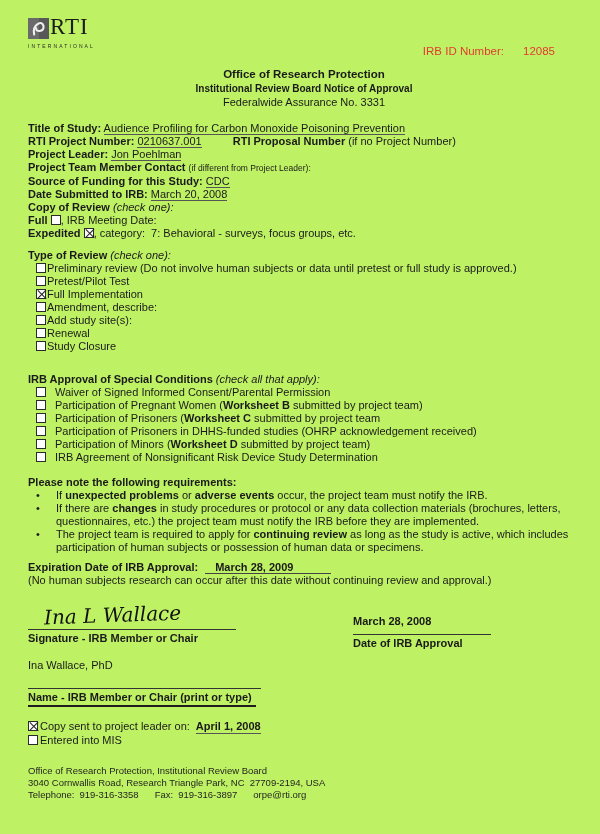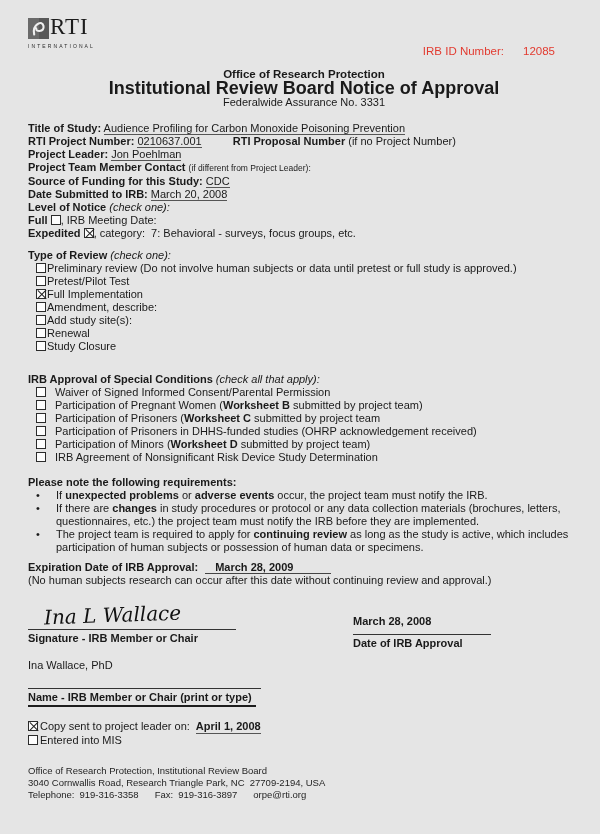--- a/index.html
+++ b/index.html
@@ -1,19 +1,19 @@
 <!DOCTYPE html>
 <html><head>
 <meta charset="utf-8">
 <style>
   * { margin:0; padding:0; box-sizing:border-box; }
   html,body { background:#fdfdfd; }
   .page {
     width:600px; height:834px; position:relative; margin:0 auto;
-    background:#e5e5e5; overflow:hidden;
+    background:#bef264; overflow:hidden;
     font-family:"Liberation Sans","DejaVu Sans",sans-serif;
     font-size:11px; line-height:13px; color:#1a1a1a;
   }
   .content { position:absolute; left:28px; right:20px; top:16px; }
   .b { font-weight:bold; }
   .i { font-style:italic; }
   .u { border-bottom:1px solid #555; }
   .small { font-size:8.5px; }
   [data-bind] { white-space:pre-wrap; }
 
@@ -24,21 +24,21 @@
                line-height:22px; letter-spacing:1px; margin-left:1px; color:#1c1c1c; }
   .logo-sub { font-size:5px; letter-spacing:2.1px; color:#2a2a2a; margin-top:1px; }
 
   
   .irb-id { position:absolute; right:25px; top:29px; color:#e23b30; font-size:11.5px; }
   .irb-id .val { margin-left:19px; }
 
   
   .doc-header { text-align:center; margin-top:15px; }
   .h1 { font-size:11.5px; }
-  .h2 { font-size:18px; line-height:15px; }
+  .h2 { font-size:10px; line-height:15px; }
   .h3 { font-size:11px; }
 
   .study { margin-top:13px; }
   .line { min-height:13px; }
   .prop-gap { margin-left:28px; }
 
   
   .cb { display:inline-block; width:10px; height:10px; border:1px solid #2b2b2b;
         position:relative; vertical-align:-1px; background:#fdfdfd; flex:none; }
   .cb.checked::before, .cb.checked::after {
@@ -135,21 +135,21 @@
       </div>
       <div class="line">
         <span class="b" data-bind="study.funding_label">Source of Funding for this Study:</span>
         <span class="u" data-bind="study.funding_value">CDC</span>
       </div>
       <div class="line">
         <span class="b" data-bind="study.submitted_label">Date Submitted to IRB:</span>
         <span class="u" data-bind="study.submitted_value">March 20, 2008</span>
       </div>
       <div class="line">
-        <span class="b" data-bind="level_of_review.heading">Level of Notice</span>
+        <span class="b" data-bind="level_of_review.heading">Copy of Review</span>
         <span class="i" data-bind="level_of_review.heading_note">(check one):</span>
       </div>
       <div class="line">
         <span class="b" data-bind="level_of_review.full_label">Full</span>
         <span class="cb"></span><span data-bind="level_of_review.full_suffix">, IRB Meeting Date:</span>
       </div>
       <div class="line">
         <span class="b" data-bind="level_of_review.expedited_label">Expedited</span>
         <span class="cb checked"></span><span data-bind="level_of_review.expedited_suffix">, category:  7: Behavioral - surveys, focus groups, etc.</span>
       </div>

